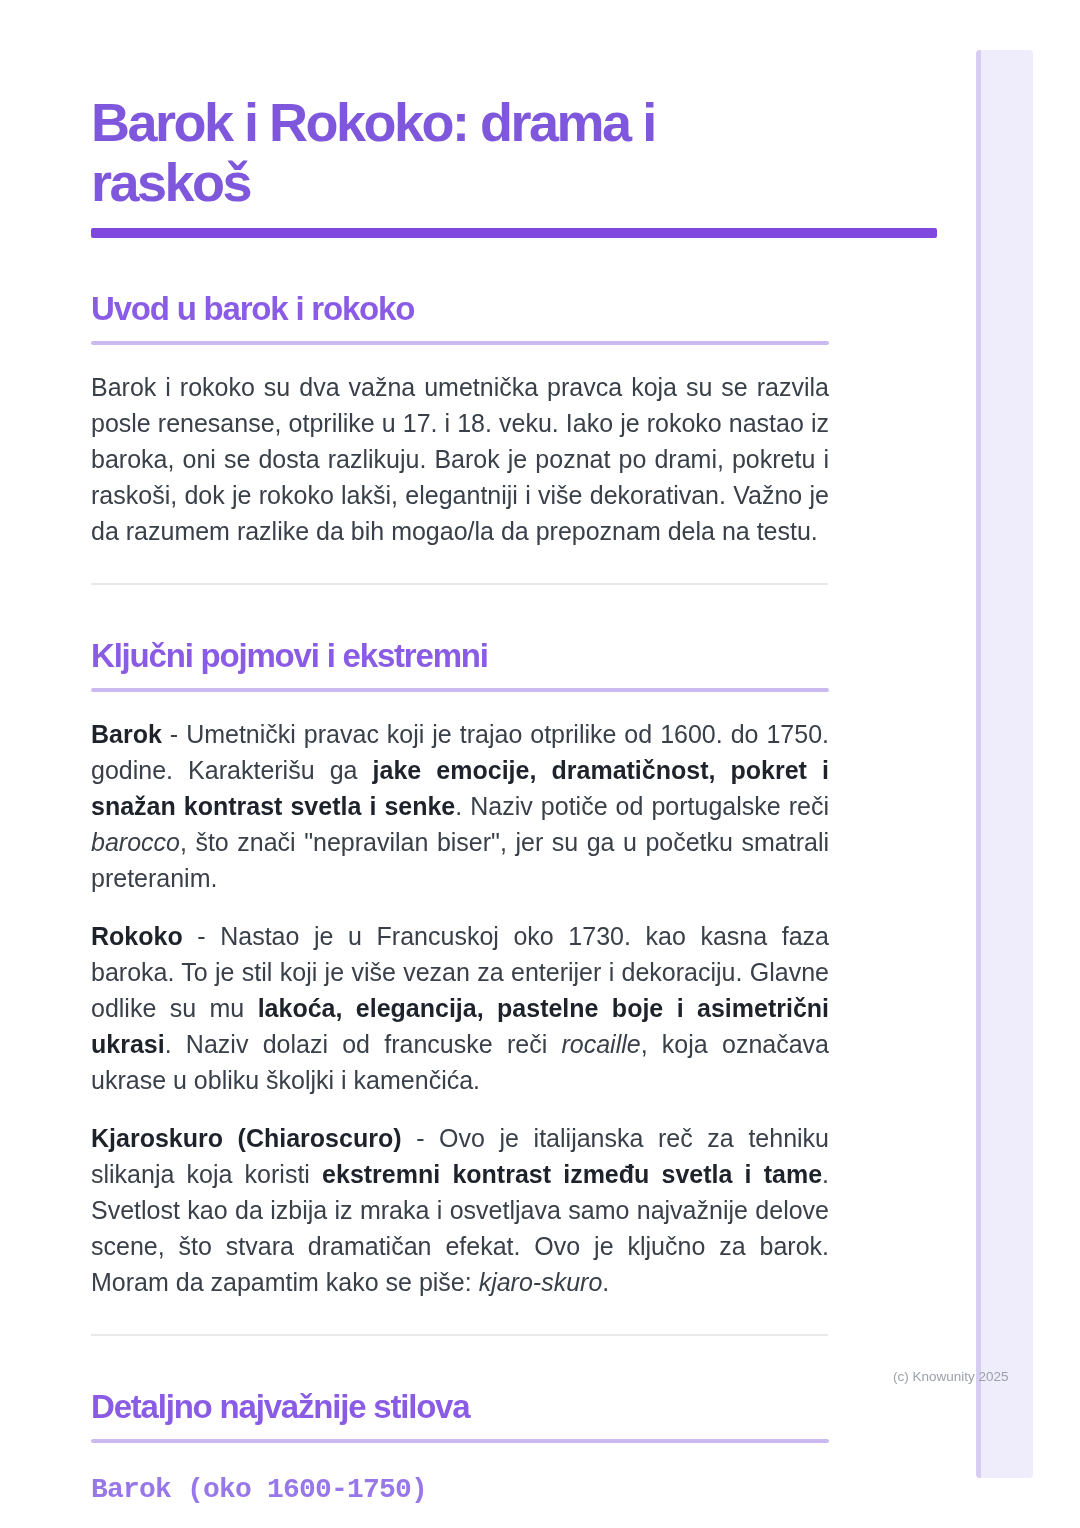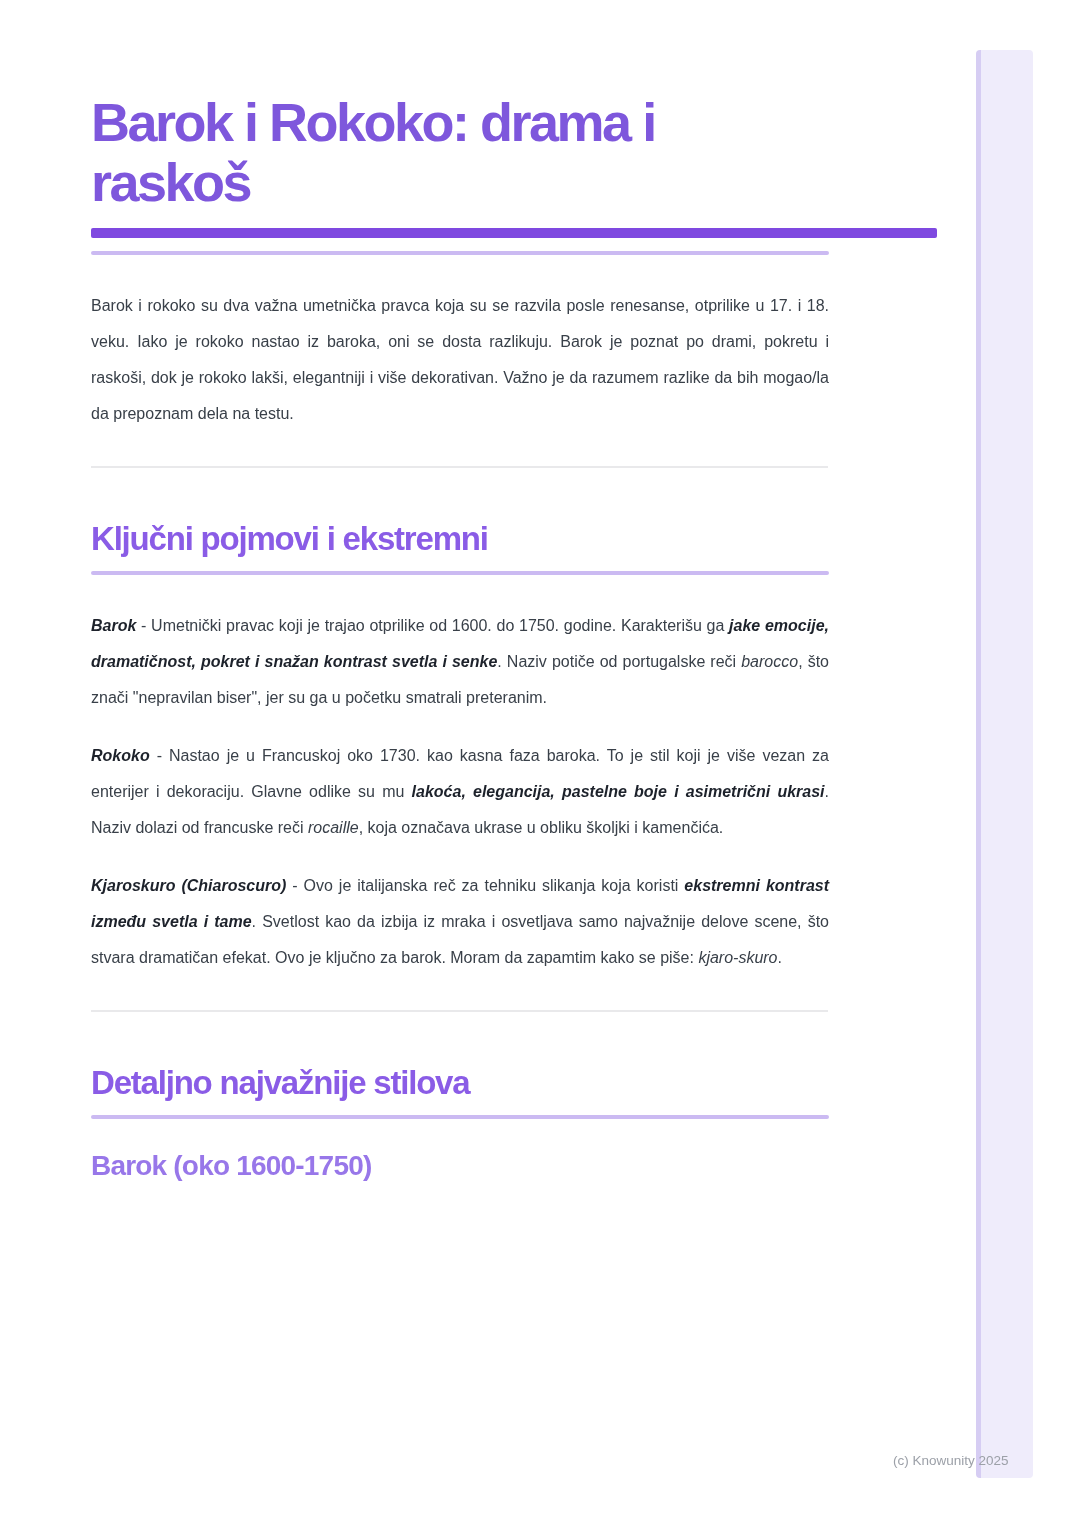--- a/index.html
+++ b/index.html
@@ -46,80 +46,82 @@
   }
   .heading-rule {
     margin-top: 13px;
     width: 738px;
     height: 4px;
     background: #cbbaf2;
     border-radius: 2px;
   }
 
   p.body-paragraph {
-    margin: 33px 0 0 0;
-    font-size: 16px;
+    margin: 24px 0 0 0;
+    font-size: 25px;
     line-height: 36px;
     text-align: justify;
     color: #394049;
   }
   p.body-paragraph + p.body-paragraph { margin-top: 22px; }
-  p.body-paragraph strong { font-weight: 700; color: #1d222b; font-style: italic; }
+  p.body-paragraph strong { font-weight: 700; color: #1d222b; }
   p.body-paragraph em { }
 
   hr.divider {
     border: none;
     border-top: 2px solid #e9e9eb;
     margin: 34px 0 0 0;
     width: 737px;
   }
 
   h3.subsection-heading {
     margin: 30px 0 0 0;
     font-size: 28px;
     line-height: 34px;
     font-weight: 700;
     letter-spacing: -0.8px;
     color: #9877e9;
+    font-family: Liberation Mono, monospace;
   }
 
   .page-edge {
     position: absolute;
     left: 976px;
     top: 50px;
     width: 57px;
     height: 1428px;
     background: #efecfb;
     border-left: 5px solid #d6cdf3;
     border-radius: 4px;
     z-index: 0;
   }
 
   .copyright {
     position: absolute;
-    top: 1452px;
+    top: 1368px;
     left: 893px;
     font-size: 13.5px;
     line-height: 18px;
     color: #9ca0a8;
     z-index: 2;
     white-space: nowrap;
   }
 </style>
 </head>
 <body>
 
 <div class="page-edge"></div>
 
 <main class="doc">
 
   <h1 class="page-title">Barok i Rokoko: drama i raskoš</h1>
   <div class="title-rule"></div>
 
   <section>
+    <h2 class="section-heading">Uvod u barok i rokoko</h2>
     <div class="heading-rule"></div>
     <p class="body-paragraph"><span>Barok i rokoko su dva važna umetnička pravca koja su se razvila posle renesanse, otprilike u 17. i 18. veku. Iako je rokoko nastao iz baroka, oni se dosta razlikuju. Barok je poznat po drami, pokretu i raskoši, dok je rokoko lakši, elegantniji i više dekorativan. Važno je da razumem razlike da bih mogao/la da prepoznam dela na testu.</span></p>
   </section>
 
   <hr class="divider">
 
   <section>
     <h2 class="section-heading">Ključni pojmovi i ekstremni</h2>
     <div class="heading-rule"></div>
     <p class="body-paragraph"><strong>Barok</strong><span> - Umetnički pravac koji je trajao otprilike od 1600. do 1750. godine. Karakterišu ga </span><strong>jake emocije, dramatičnost, pokret i snažan kontrast svetla i senke</strong><span>. Naziv potiče od portugalske reči </span><em>barocco</em><span>, što znači "nepravilan biser", jer su ga u početku smatrali preteranim.</span></p>

